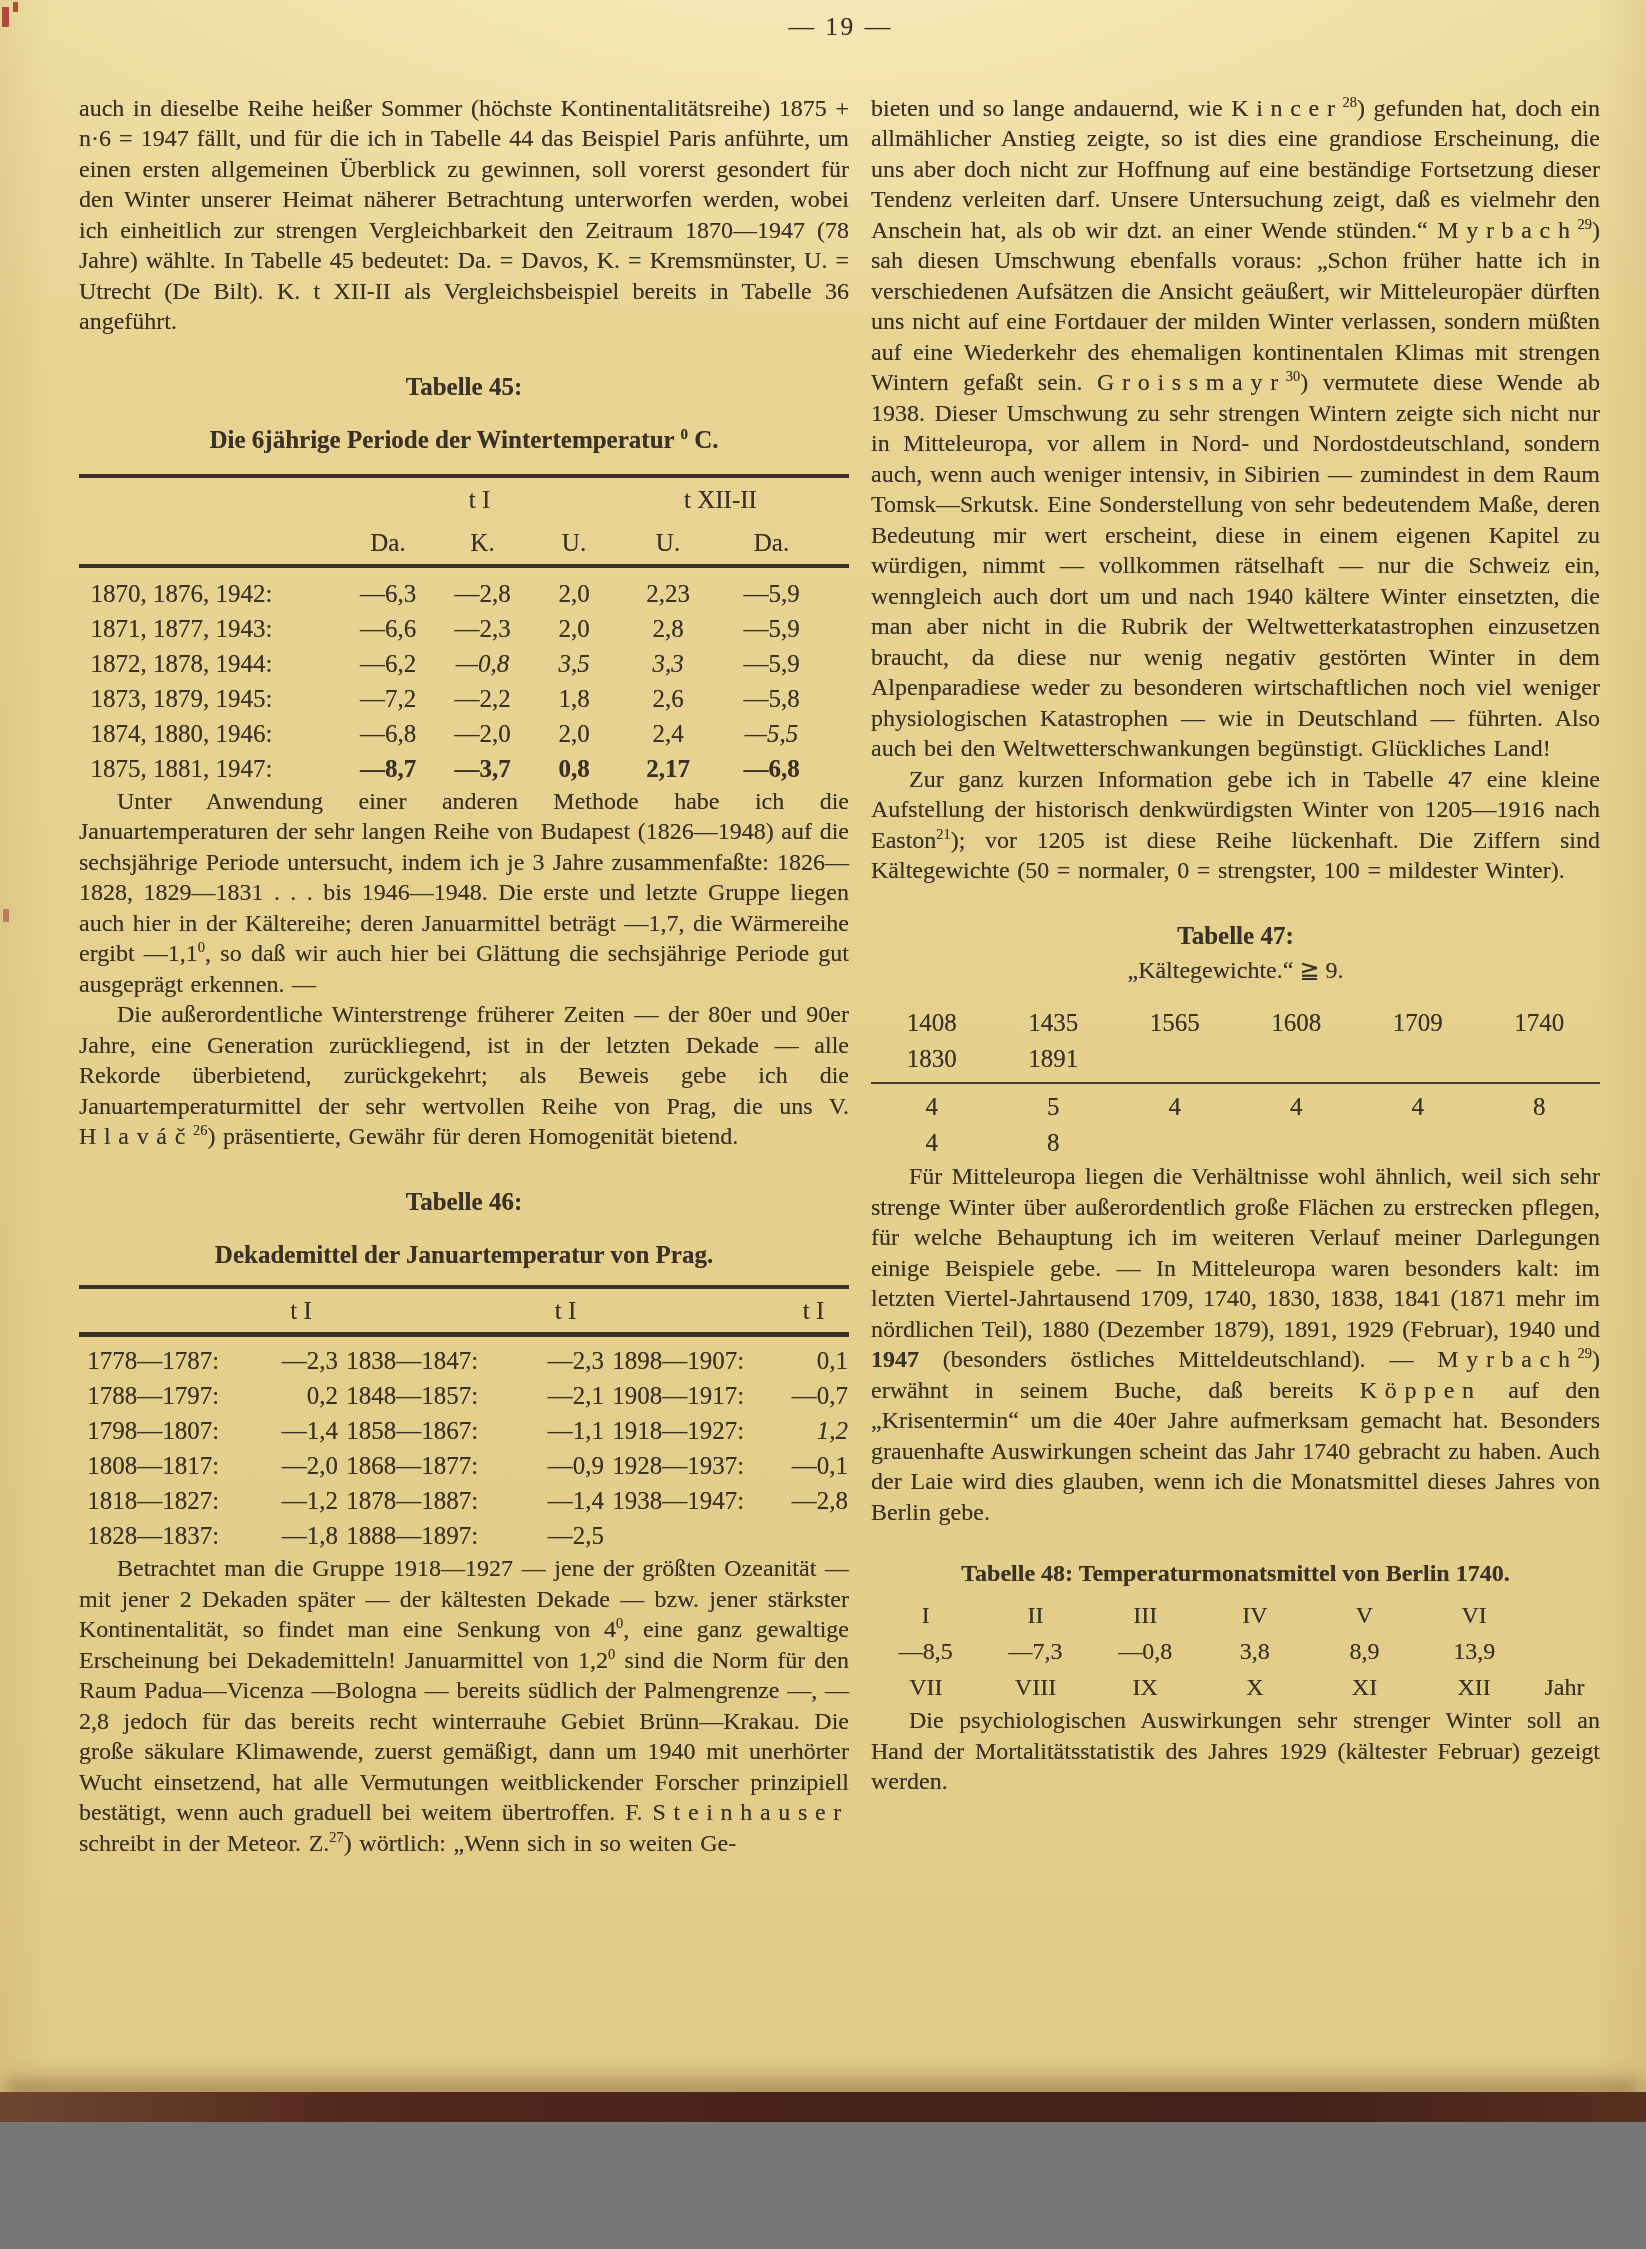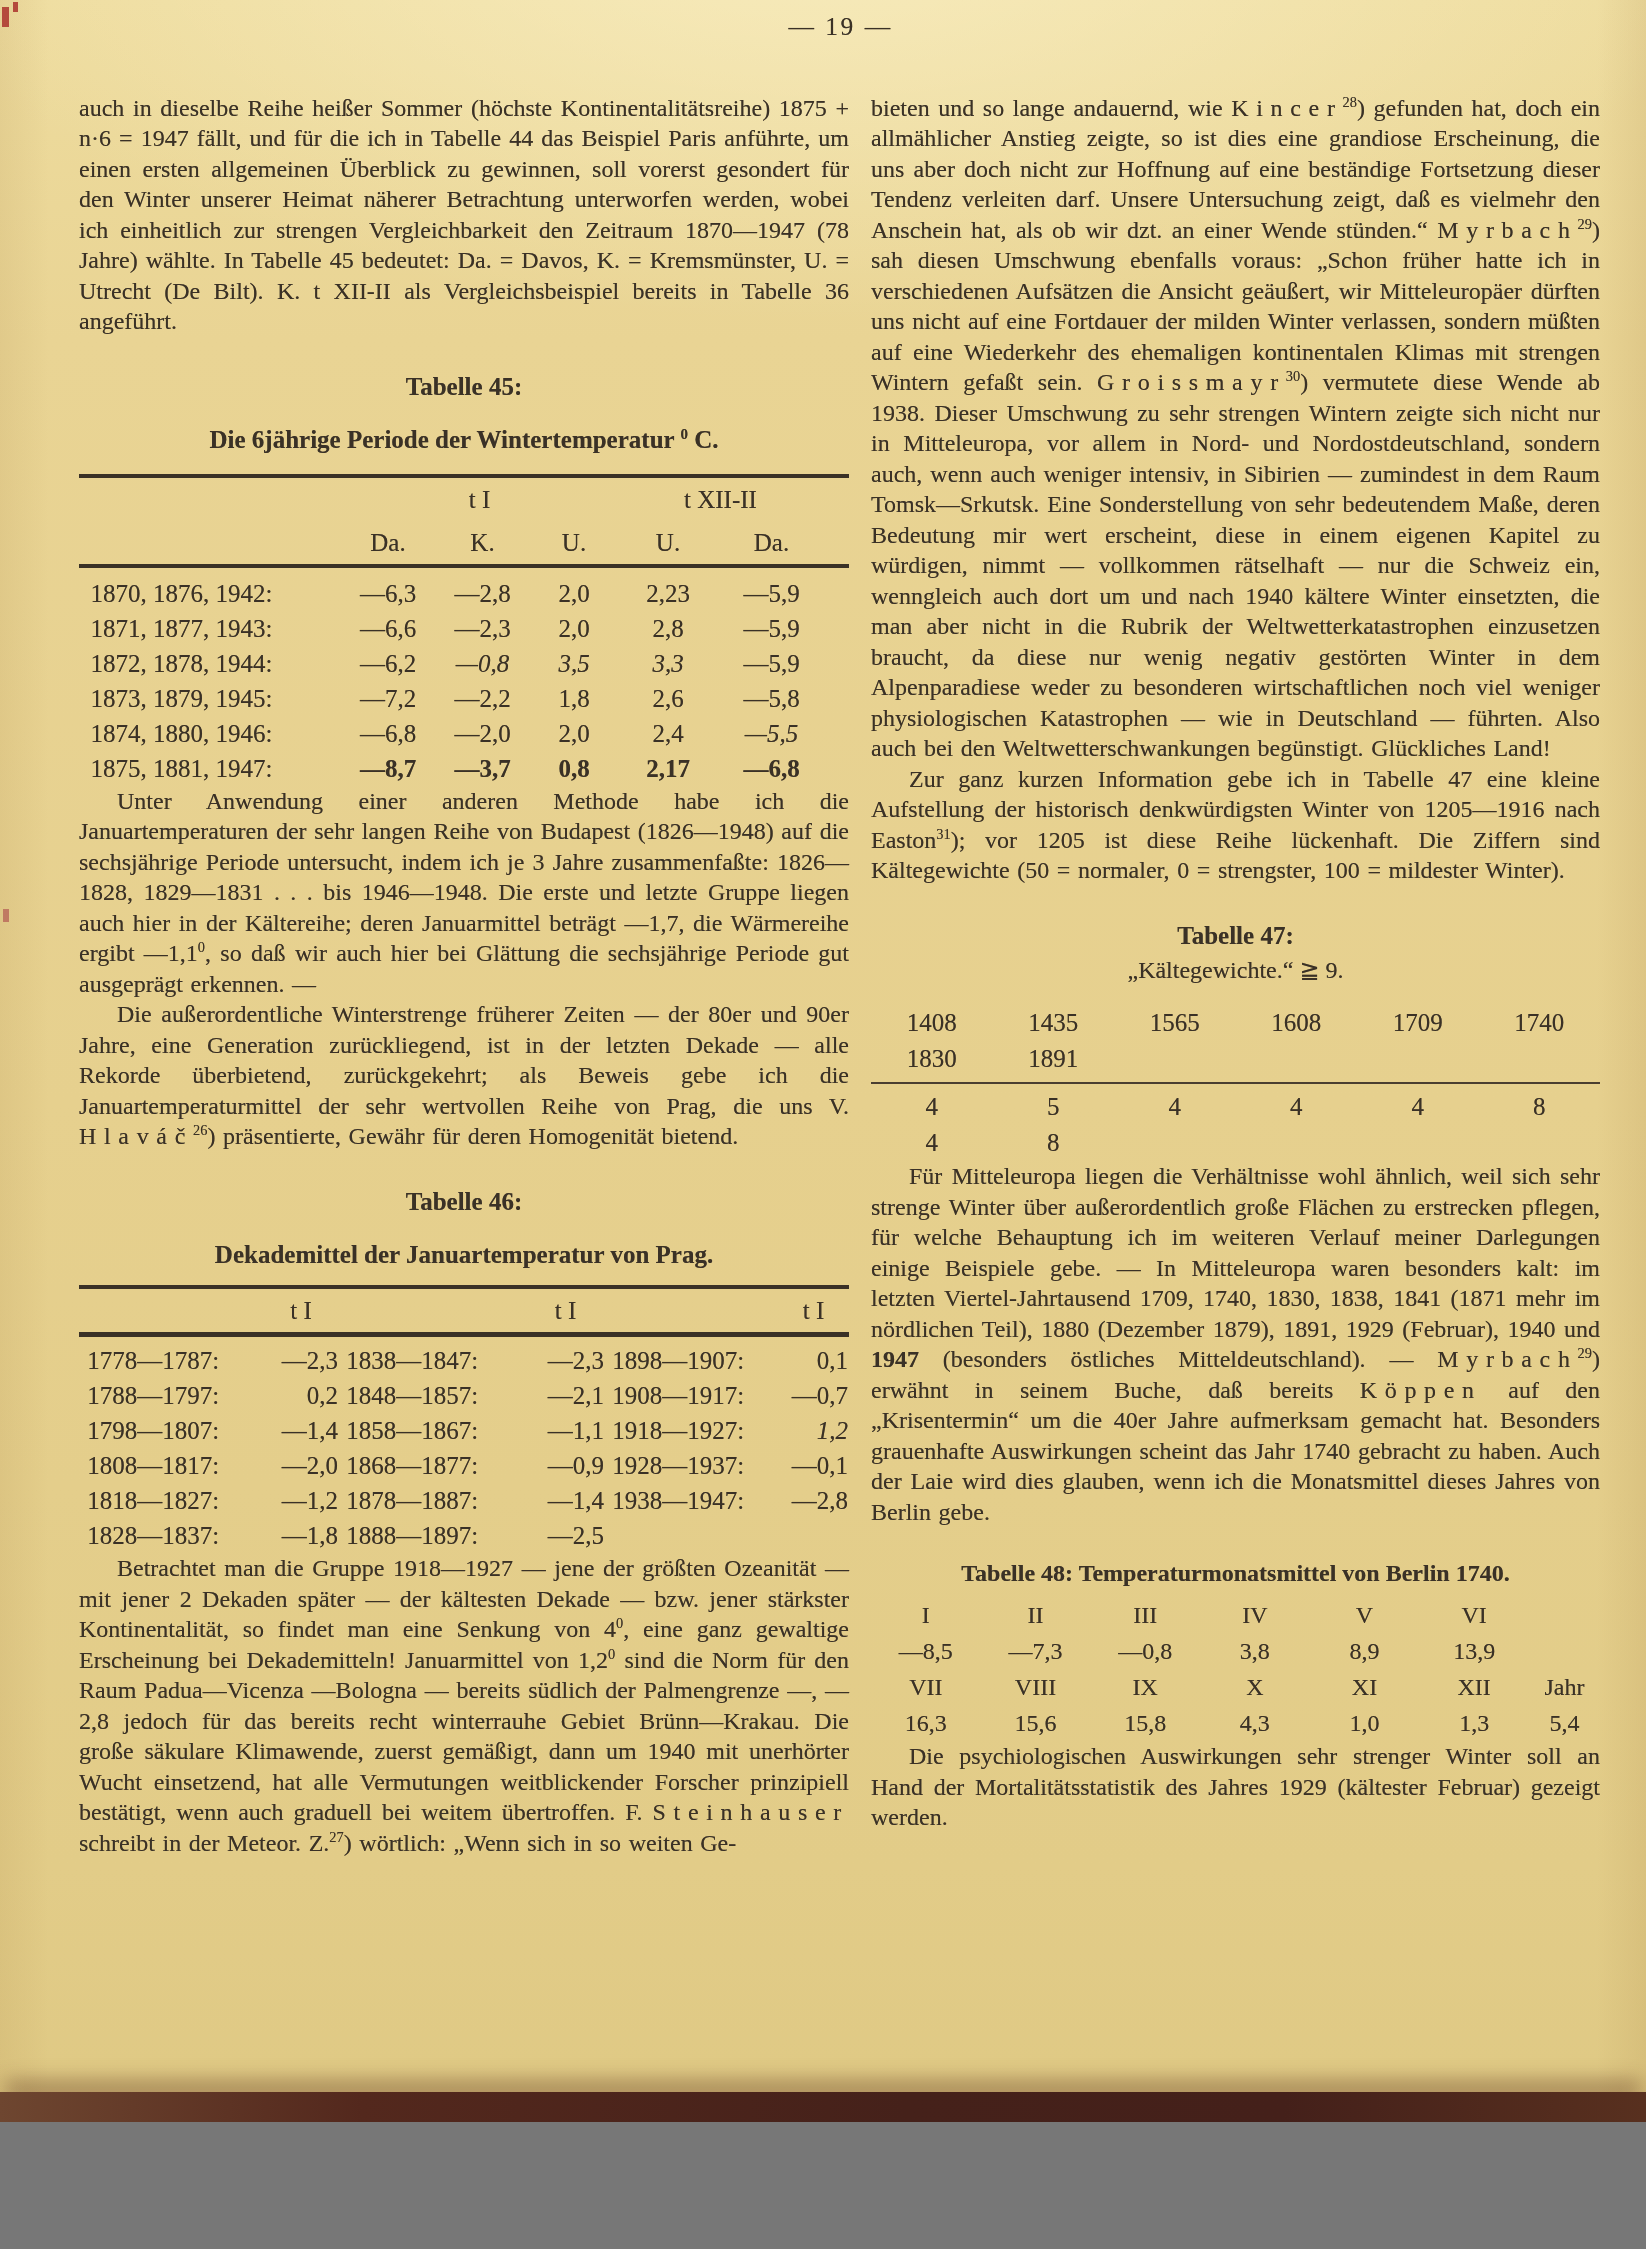--- a/index.html
+++ b/index.html
@@ -225,21 +225,21 @@
                 <div class="t-cell"></div>
               </div>
             </div>
         </div>
 
         <p class="body indent mt40"><span>Betrachtet man die Gruppe 1918—1927 — jene der größten Ozeanität — mit jener 2 Dekaden später — der kältesten Dekade — bzw. jener stärkster Kontinentalität, so findet man eine Senkung von 4</span><span class="seg-sup">0</span><span>, eine ganz gewaltige Erscheinung bei Dekademitteln! Januarmittel von 1,2</span><span class="seg-sup">0</span><span> sind die Norm für den Raum Padua—Vicenza —Bologna — bereits südlich der Palmengrenze —, —2,8 jedoch für das bereits recht winterrauhe Gebiet Brünn—Krakau. Die große säkulare Klimawende, zuerst gemäßigt, dann um 1940 mit unerhörter Wucht einsetzend, hat alle Vermutungen weitblickender Forscher prinzipiell bestätigt, wenn auch graduell bei weitem übertroffen. F. </span><span class="seg-sp">Steinhauser</span><span> schreibt in der Meteor. Z.</span><span class="seg-sup">27</span><span>) wörtlich: „Wenn sich in so weiten Ge-</span></p>
       </div>
 
       <div class="col-r">
         <p class="body"><span>bieten und so lange andauernd, wie </span><span class="seg-sp">Kincer</span><span class="seg-sup">28</span><span>) gefunden hat, doch ein allmählicher Anstieg zeigte, so ist dies eine grandiose Erscheinung, die uns aber doch nicht zur Hoffnung auf eine beständige Fortsetzung dieser Tendenz verleiten darf. Unsere Untersuchung zeigt, daß es vielmehr den Anschein hat, als ob wir dzt. an einer Wende stünden.“ </span><span class="seg-sp">Myrbach</span><span class="seg-sup">29</span><span>) sah diesen Umschwung ebenfalls voraus: „Schon früher hatte ich in verschiedenen Aufsätzen die Ansicht geäußert, wir Mitteleuropäer dürften uns nicht auf eine Fortdauer der milden Winter verlassen, sondern müßten auf eine Wiederkehr des ehemaligen kontinentalen Klimas mit strengen Wintern gefaßt sein. </span><span class="seg-sp">Groissmayr</span><span class="seg-sup">30</span><span>) vermutete diese Wende ab 1938. Dieser Umschwung zu sehr strengen Wintern zeigte sich nicht nur in Mitteleuropa, vor allem in Nord- und Nordostdeutschland, sondern auch, wenn auch weniger intensiv, in Sibirien — zumindest in dem Raum Tomsk—Srkutsk. Eine Sonderstellung von sehr bedeutendem Maße, deren Bedeutung mir wert erscheint, diese in einem eigenen Kapitel zu würdigen, nimmt — vollkommen rätselhaft — nur die Schweiz ein, wenngleich auch dort um und nach 1940 kältere Winter einsetzten, die man aber nicht in die Rubrik der Weltwetterkatastrophen einzusetzen braucht, da diese nur wenig negativ gestörten Winter in dem Alpenparadiese weder zu besonderen wirtschaftlichen noch viel weniger physiologischen Katastrophen — wie in Deutschland — führten. Also auch bei den Weltwetterschwankungen begünstigt. Glückliches Land!</span></p>
-        <p class="body indent mt28"><span>Zur ganz kurzen Information gebe ich in Tabelle 47 eine kleine Aufstellung der historisch denkwürdigsten Winter von 1205—1916 nach Easton</span><span class="seg-sup">31</span><span>); vor 1205 ist diese Reihe lückenhaft. Die Ziffern sind Kältegewichte (50 = normaler, 0 = strengster, 100 = mildester Winter).</span></p>
+        <p class="body indent mt28"><span>Zur ganz kurzen Information gebe ich in Tabelle 47 eine kleine Aufstellung der historisch denkwürdigsten Winter von 1205—1916 nach Easton</span><span class="seg-sup">21</span><span>); vor 1205 ist diese Reihe lückenhaft. Die Ziffern sind Kältegewichte (50 = normaler, 0 = strengster, 100 = mildester Winter).</span></p>
 
         <div class="tcap mt46">Tabelle 47:</div>
         <div class="tmid2">„Kältegewichte.“ ≧ 9.</div>
         <div class="table47">
           <div class="t47-row">
               <div class="t-row">
                 <div class="t-cell">1408</div>
                 <div class="t-cell">1435</div>
                 <div class="t-cell">1565</div>
                 <div class="t-cell">1608</div>
@@ -288,29 +288,20 @@
             </div>
             <div class="t-row">
               <div class="t-cell">VII</div>
               <div class="t-cell">VIII</div>
               <div class="t-cell">IX</div>
               <div class="t-cell">X</div>
               <div class="t-cell">XI</div>
               <div class="t-cell">XII</div>
               <div class="t-cell">Jahr</div>
             </div>
-            <div class="t-row">
-              <div class="t-cell">16,3</div>
-              <div class="t-cell">15,6</div>
-              <div class="t-cell">15,8</div>
-              <div class="t-cell">4,3</div>
-              <div class="t-cell">1,0</div>
-              <div class="t-cell">1,3</div>
-              <div class="t-cell">5,4</div>
-            </div>
           </div>
 
         <p class="body indent mt26"><span>Die psychiologischen Auswirkungen sehr strenger Winter soll an Hand der Mortalitätsstatistik des Jahres 1929 (kältester Februar) gezeigt werden.</span></p>
       </div>
 
     </div>
   </div>
 
   <div class="bottom-band"></div>
 </div>

